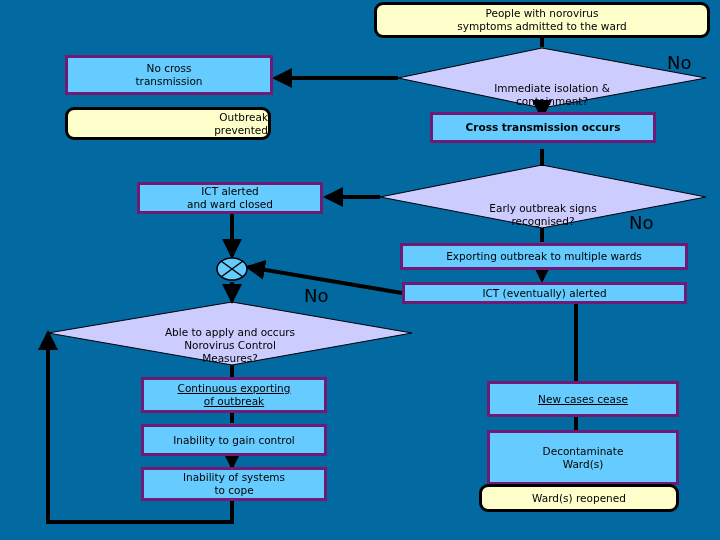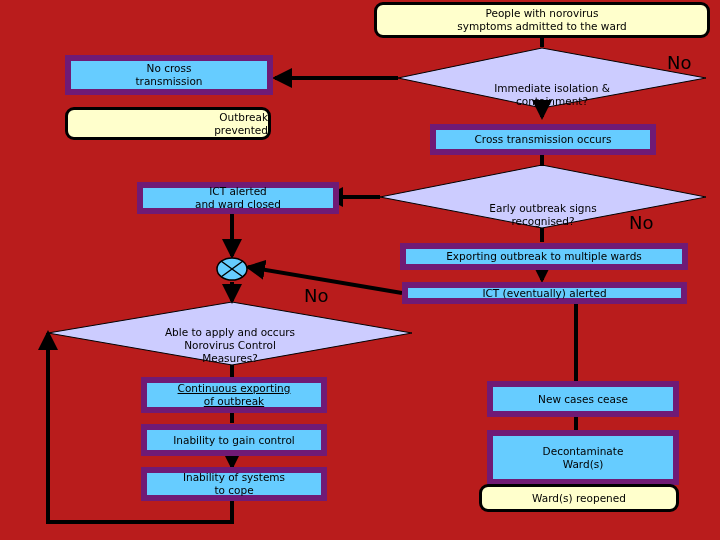--- a/index.html
+++ b/index.html
@@ -7,21 +7,21 @@
     padding: 0;
     background: #ffffff;
   }
   body {
     font-family: "DejaVu Sans", sans-serif;
   }
   #canvas {
     position: relative;
     width: 720px;
     height: 540px;
-    background: #b91c1c;
+    background: #0369a1;
     overflow: hidden;
   }
   #edges {
     position: absolute;
     left: 0;
     top: 0;
     width: 720px;
     height: 540px;
   }
   .node {
@@ -31,21 +31,21 @@
     align-items: center;
     justify-content: center;
     text-align: center;
     font-size: 10.5px;
     line-height: 13px;
     color: #000000;
     z-index: 3;
   }
   .proc {
     background: #66ccff;
-    border: 6px solid #701a75;
+    border: 3px solid #701a75;
   }
   .term {
     background: #ffffcc;
     border: 3px solid #000000;
     border-radius: 9px;
   }
   .decision {
     position: absolute;
     z-index: 2;
   }
@@ -144,32 +144,32 @@
   <div class="node proc" style="left:65px; top:55px; width:208px; height:40px; flex-direction:column;">
     <span>No cross</span>
     <span>transmission</span>
   </div>
 
   <div class="node term" style="left:65px; top:107px; width:206px; height:33px; flex-direction:column;align-items:flex-end;">
     <span>Outbreak</span>
     <span>prevented</span>
   </div>
 
-  <div class="node proc" style="left:430px; top:124px; width:226px; height:31px;">
+  <div class="node proc" style="left:430px; top:112px; width:226px; height:31px;font-weight:bold;">
     <span>Cross transmission occurs</span>
   </div>
 
   <div class="decision" style="left:380px; top:165px; width:326px; height:63px;">
     <div class="dlabel" style="flex-direction:column;">
       <span>Early outbreak signs</span>
       <span>recognised?</span>
     </div>
   </div>
 
-  <div class="node proc" style="left:137px; top:182px; width:202px; height:32px; flex-direction:column;">
+  <div class="node proc" style="left:137px; top:182px; width:186px; height:32px; flex-direction:column;">
     <span>ICT alerted</span>
     <span>and ward closed</span>
   </div>
 
   <div class="node proc" style="left:402px; top:282px; width:285px; height:22px;">
     <span>ICT (eventually) alerted</span>
   </div>
 
   <div class="node proc" style="left:400px; top:243px; width:288px; height:27px;">
     <span>Exporting outbreak to multiple wards</span>
@@ -190,21 +190,21 @@
 
   <div class="node proc" style="left:141px; top:424px; width:186px; height:32px;">
     <span>Inability to gain control</span>
   </div>
 
   <div class="node proc" style="left:141px; top:467px; width:186px; height:34px; flex-direction:column;">
     <span>Inability of systems</span>
     <span>to cope</span>
   </div>
 
-  <div class="node proc" style="left:487px; top:381px; width:192px; height:36px;">
+  <div class="node proc" style="left:487px; top:381px; width:192px; height:36px;text-decoration:underline;">
     <span>New cases cease</span>
   </div>
 
   <div class="node proc" style="left:487px; top:430px; width:192px; height:55px; flex-direction:column;">
     <span>Decontaminate</span>
     <span>Ward(s)</span>
   </div>
 
   <div class="node term" style="left:479px; top:484px; width:200px; height:28px;">
     <span>Ward(s) reopened</span>

